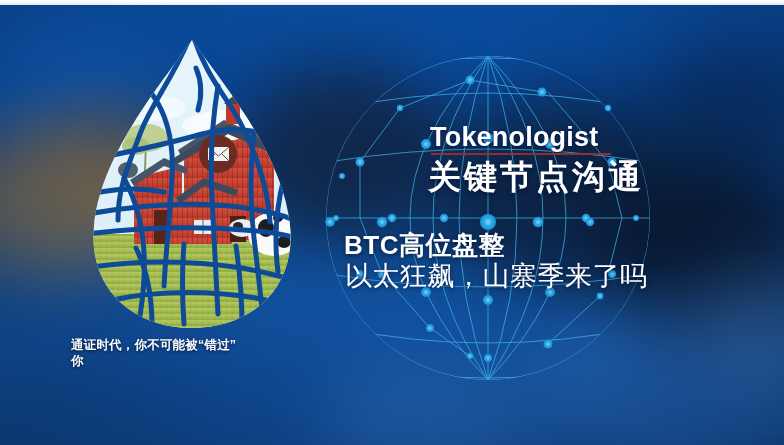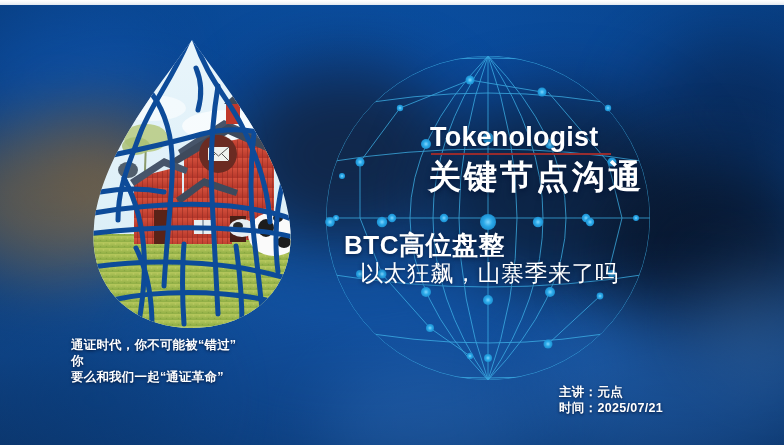--- a/index.html
+++ b/index.html
@@ -47,22 +47,22 @@
      text-shadow:0 1px 3px rgba(0,20,60,.75);white-space:nowrap;}
   .title-rule{position:absolute;left:431px;top:153px;width:180px;height:2px;
      background:#9e2b2b;opacity:.95;}
   .title-cn{position:absolute;left:428px;top:155px;
      font-size:33px;font-weight:700;color:#ffffff;letter-spacing:3px;
      text-shadow:0 2px 5px rgba(0,18,52,.8);white-space:nowrap;}
 
   .sub1{position:absolute;left:344px;top:228px;
      font-size:26px;font-weight:700;color:#ffffff;letter-spacing:.5px;
      text-shadow:0 1px 4px rgba(0,18,52,.8);white-space:nowrap;}
-  .sub2{position:absolute;left:360px;top:258px;
-     font-size:23px;font-weight:400;color:#ffffff;letter-spacing:.5px;
+  .sub2{position:absolute;left:345px;top:258px;
+     font-size:27px;font-weight:400;color:#ffffff;letter-spacing:.5px;
      text-shadow:0 1px 4px rgba(0,18,52,.8);white-space:nowrap;}
 
   .blurb{position:absolute;left:71px;top:337px;width:260px;}
   .blurb div{font-size:12.5px;font-weight:700;color:#ffffff;line-height:16px;
      letter-spacing:.2px;text-shadow:0 1px 3px rgba(0,16,48,.85);white-space:nowrap;}
 
   .speaker{position:absolute;left:559px;top:384px;}
   .speaker div{font-size:12.5px;font-weight:700;color:#ffffff;line-height:16px;
      letter-spacing:.3px;text-shadow:0 1px 3px rgba(0,16,48,.85);white-space:nowrap;}
 </style>
@@ -268,22 +268,17 @@
   <div class="title-en">Tokenologist</div>
   <div class="title-rule"></div>
   <div class="title-cn">关键节点沟通</div>
 
   <div class="sub1">BTC高位盘整</div>
   <div class="sub2">以太狂飙，山寨季来了吗</div>
 
   <div class="blurb">
     <div>通证时代，你不可能被“错过”</div>
     <div>你</div>
-    <div>要么和我们一起“通证革命”</div>
-  </div>
-
-  <div class="speaker">
-    <div>主讲：元点</div>
-    <div>时间：2025/07/21</div>
-  </div>
+  </div>
+
 
   <div class="top-strip"></div>
 </div>
 
 </body></html>

